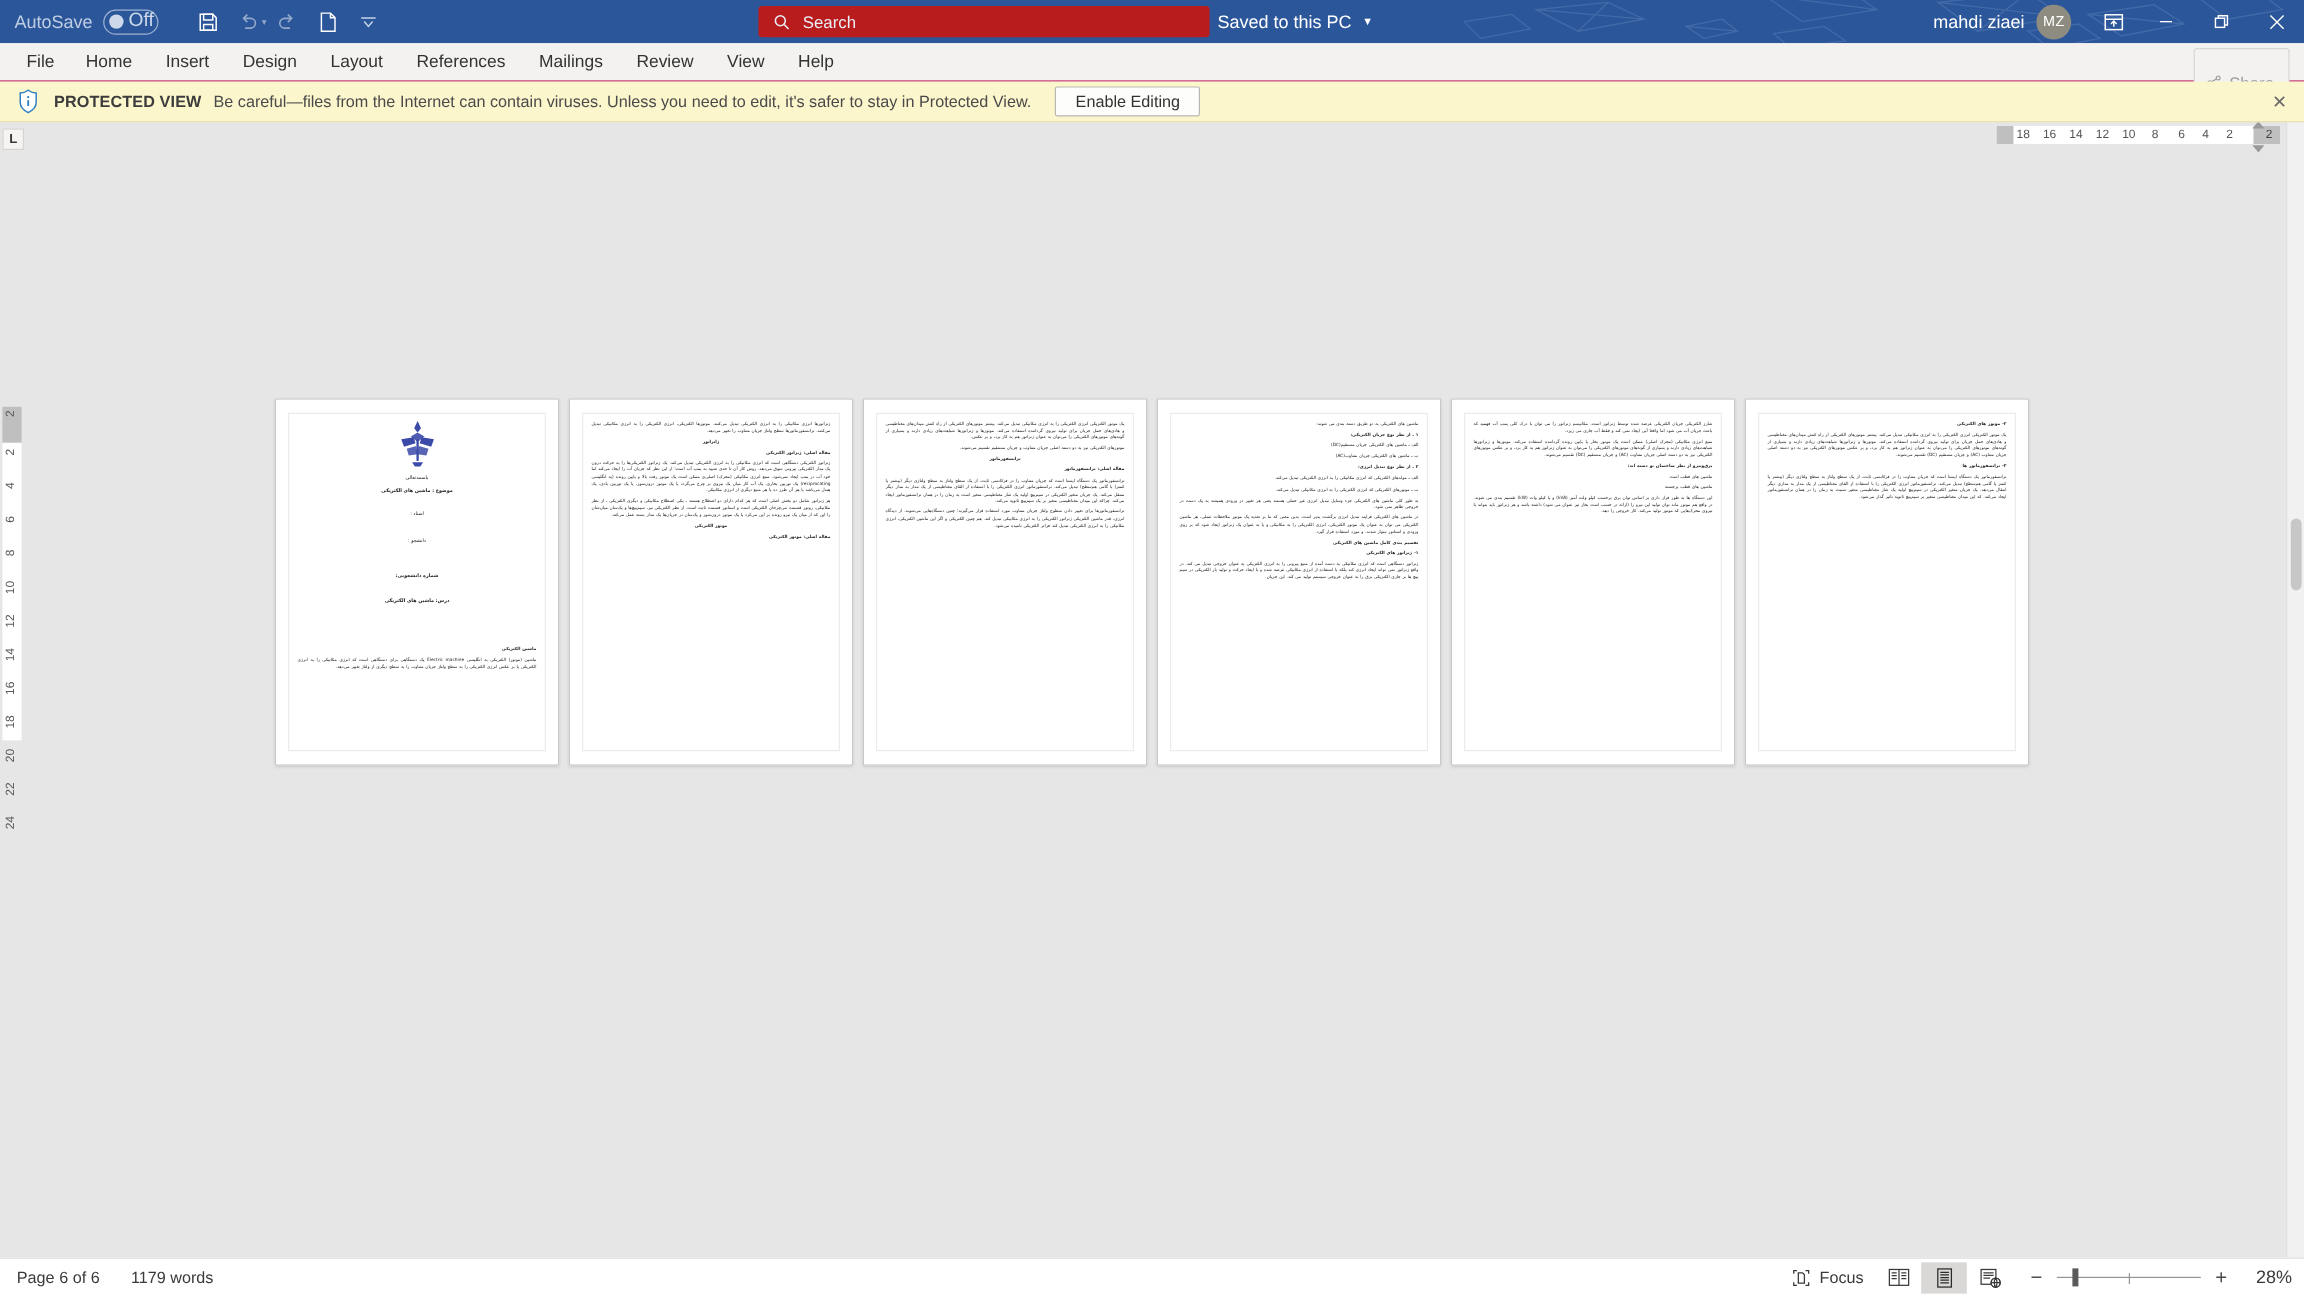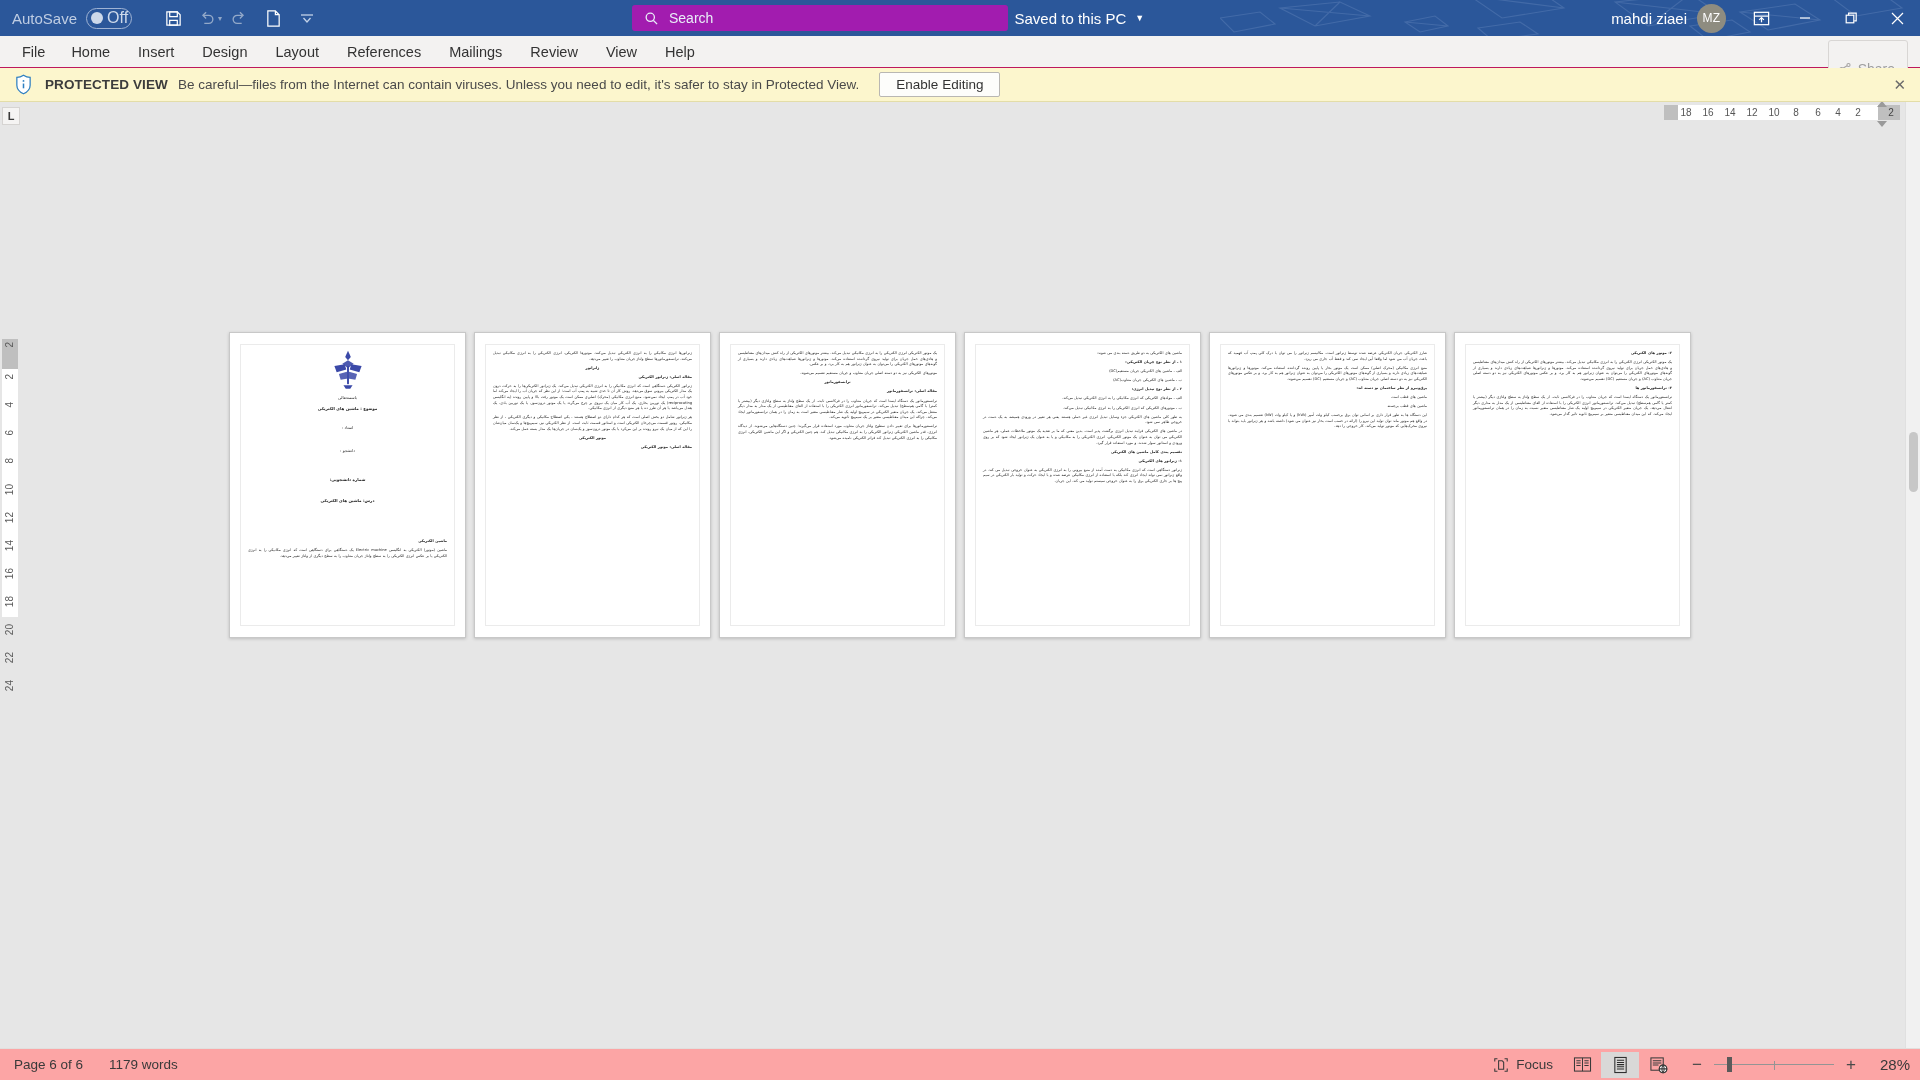--- a/index.html
+++ b/index.html
@@ -49,21 +49,21 @@
     position:absolute; left: 0; right: 0; top:0; height:36px;
     display:flex; align-items:center; justify-content:center;
     gap: 7px; font-size: 15px; pointer-events:none;
   }
   .tb-title .docname { direction: rtl; }
   .tb-title .sep { color:#d7e0ef; }
   .tb-title .caret-d { font-size: 9px; margin-left: 2px; }
   .tb-search {
     position:absolute; left: 632px; top: 5px;
     width: 376px; height: 26px;
-    background: #a21caf; border-radius: 3px;
+    background: #b91c1c; border-radius: 3px;
     display:flex; align-items:center; gap:10px; padding-left: 12px;
     color:#e9eef8; font-size: 14px; z-index: 3;
   }
   .tb-right {
     margin-left:auto; display:flex; gap:0; z-index:2; padding-right: 0;
   }
   .acct { display:flex; align-items:center; gap:10px; margin-right: 14px; font-size:15px;}
   .avatar {
     width: 29px; height:29px; border-radius:50%;
     background:#8e8c80; color:#fff; font-size:12px;
@@ -205,21 +205,21 @@
     position:absolute; right: 0; top: 0; width: 15px; height:100%;
     background:#f1f1f1; border-left:1px solid #e0e0e0;
   }
   .vscroll .thumb {
     position:absolute; left: 3px; width: 9px; border-radius: 5px;
     background:#c7c7c7; top: 330px; height: 60px;
   }
 
   
   .statusbar {
-    height: 32px; background: #fca5a5;
+    height: 32px; background: #ffffff;
     border-top: 1px solid #e1dfdd;
     display:flex; align-items:center;
     font-size: 13.5px; color: #3a3a3a;
     padding: 0 10px 0 14px;
     position: relative;
   }
   .sb-left { display:flex; align-items:center; gap: 26px; }
   .sb-right { margin-left:auto; display:flex; align-items:center; gap: 0; }
   .sb-focus { display:flex; align-items:center; gap:7px; padding: 4px 10px; }
   .viewbtn {

